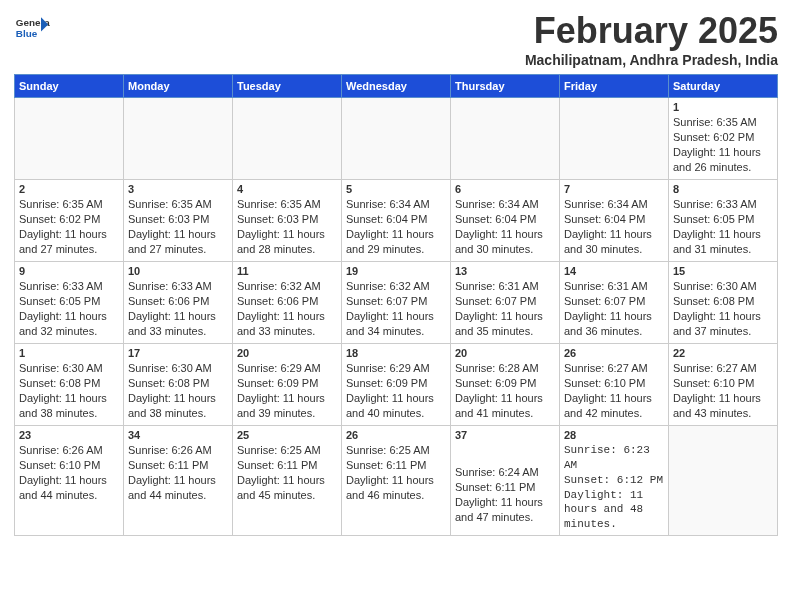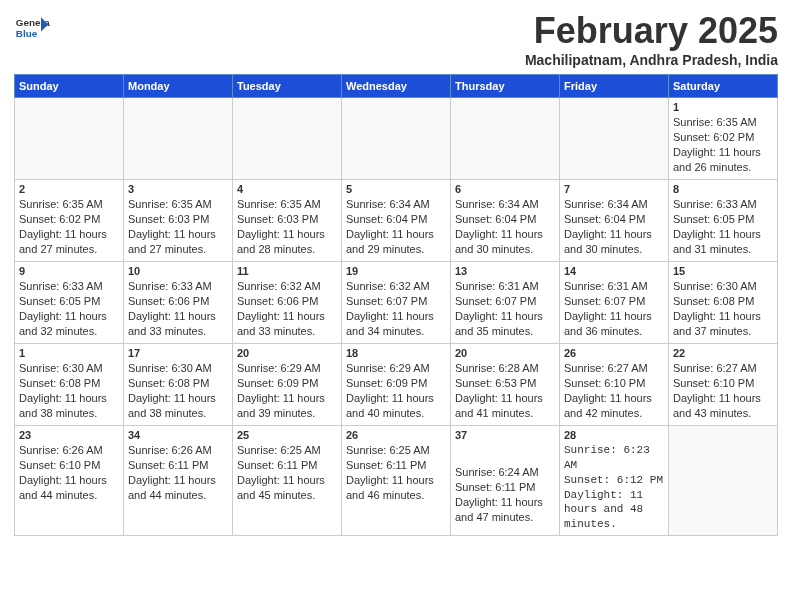--- a/index.html
+++ b/index.html
@@ -236,21 +236,21 @@
           </td>
           <td>
             <span class="day-num">18</span>
             <div class="day-info" style="white-space: pre-line;">Sunrise: 6:29 AM
 Sunset: 6:09 PM
 Daylight: 11 hours and 40 minutes.</div>
           </td>
           <td>
             <span class="day-num">20</span>
             <div class="day-info" style="white-space: pre-line;">Sunrise: 6:28 AM
-Sunset: 6:53 PM
+Sunset: 6:09 PM
 Daylight: 11 hours and 41 minutes.</div>
           </td>
           <td>
             <span class="day-num">26</span>
             <div class="day-info" style="white-space: pre-line;">Sunrise: 6:27 AM
 Sunset: 6:10 PM
 Daylight: 11 hours and 42 minutes.</div>
           </td>
           <td>
             <span class="day-num">22</span>

